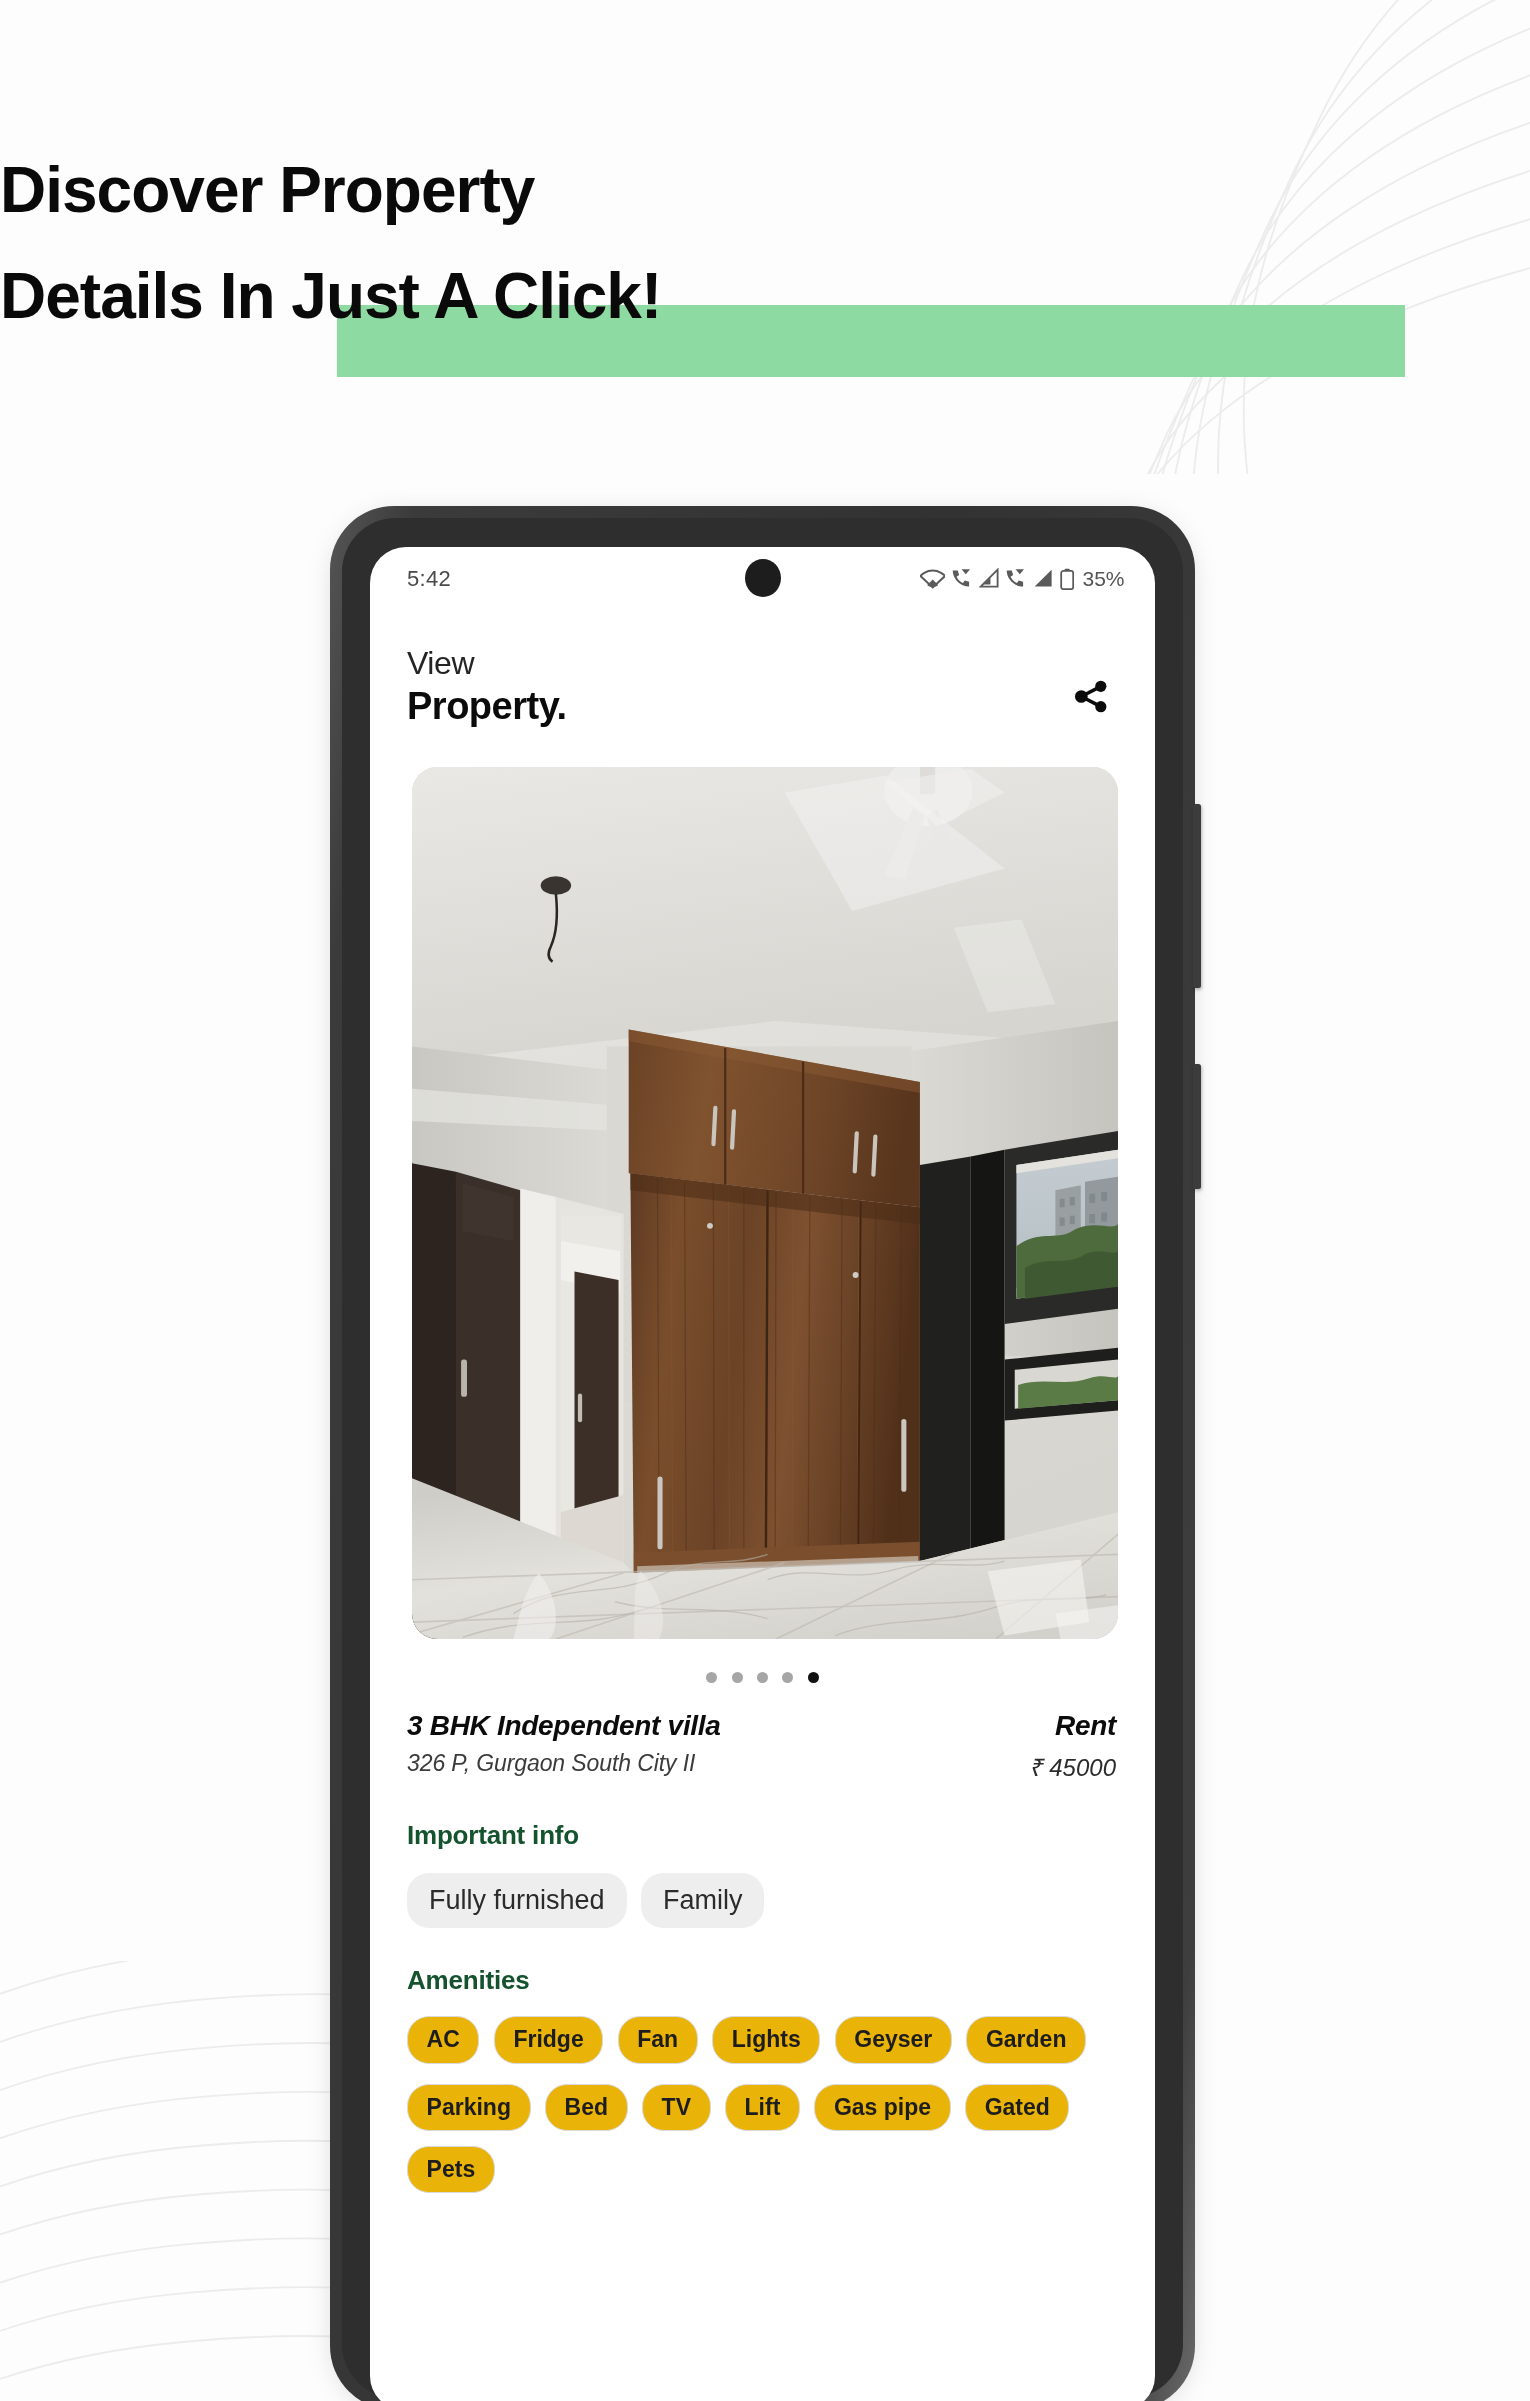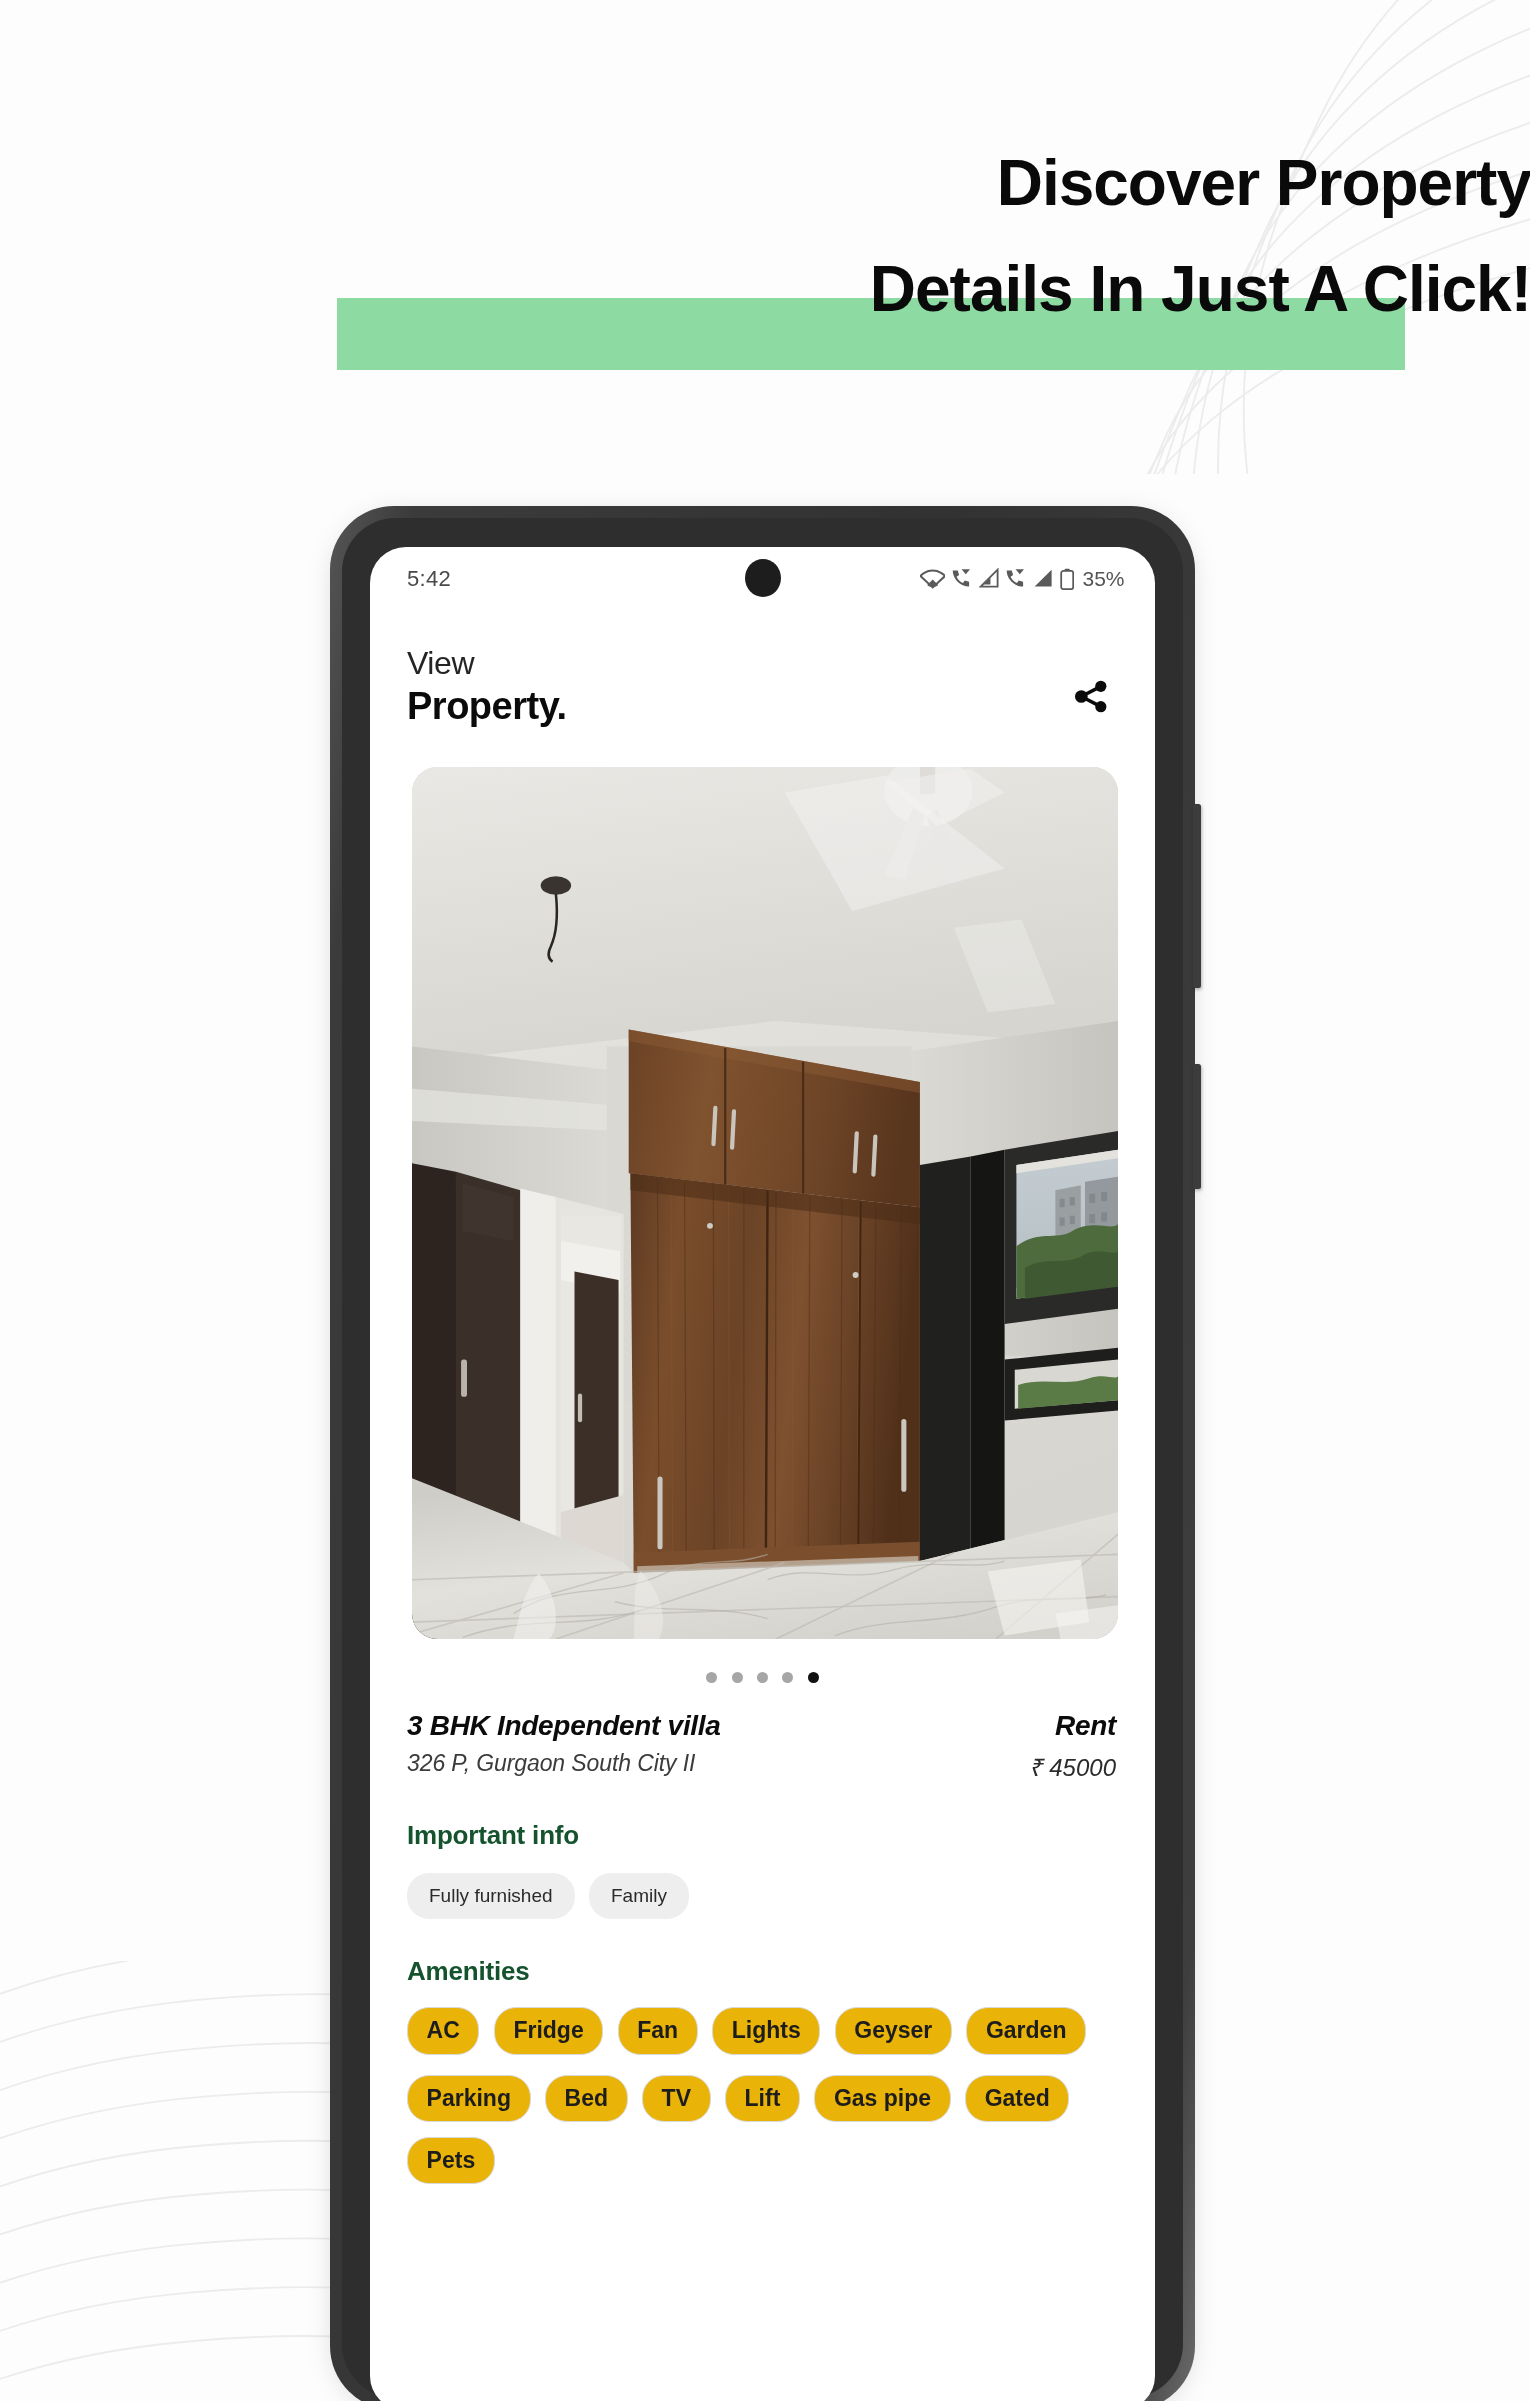--- a/index.html
+++ b/index.html
@@ -24,24 +24,24 @@
   .deco {
     position: absolute;
     pointer-events: none;
   }
   .deco-tr { top: -220px; right: -271px; }
   .deco-bl { bottom: -203px; left: -288px; }
 
   
   .headline-wrap {
     position: absolute;
-    top: 151px;
+    top: 158px;
     left: 0;
     width: 1531px;
-    text-align: right;
+    text-align: left;
     z-index: 5;
   }
   .headline-l1 {
     font-size: 64px;
     font-weight: 700;
     letter-spacing: -1px;
     color: #0a0a0a;
     line-height: 1.0;
     white-space: nowrap;
   }
@@ -260,21 +260,21 @@
     display: flex;
     flex-wrap: wrap;
     gap: 14.4px;
     padding: 0 37px;
     margin-top: 22px;
   }
   .pill-filled {
     background: #eeeeee;
     border-radius: 22px;
     padding: 12px 22px;
-    font-size: 19px;
+    font-size: 27px;
     color: #2b2b2b;
     white-space: nowrap;
   }
   .pill-outline {
     border: 1.7px solid #d9d9d9;
     border-radius: 22px;
     padding: 9.3px 18.6px;
     font-size: 23px;
     color: #1d1d1d;
     white-space: nowrap;

